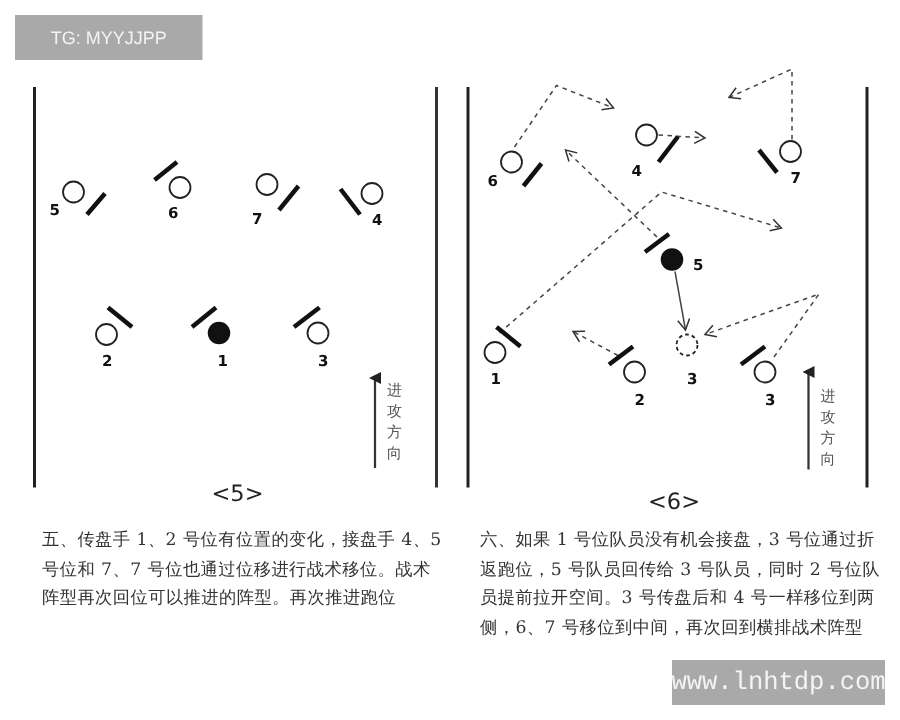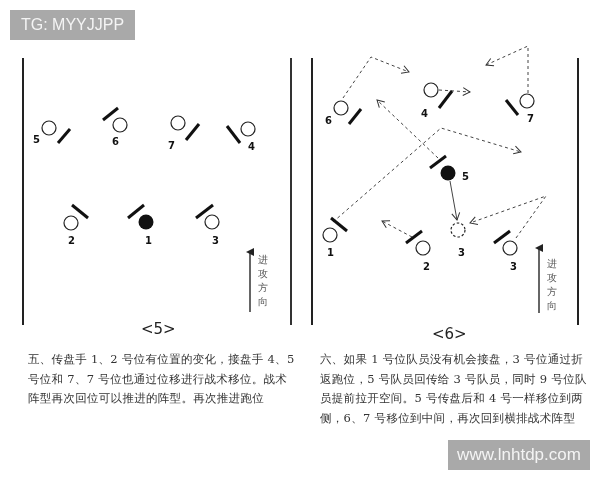--- a/index.html
+++ b/index.html
@@ -2,25 +2,25 @@
 <html><head>
 <meta charset="utf-8">
 <style>
   html, body { margin: 0; padding: 0; }
   body {
     width: 600px; height: 480px; background: #ffffff; position: relative; overflow: hidden;
     font-family: "DejaVu Sans", sans-serif;
   }
   .watermark {
     position: absolute; background: #a9a9a9; color: #f4f4f4;
-    font-family: "Liberation Sans", sans-serif; font-size: 16px;
+    font-family: "Liberation Sans", sans-serif; font-size: 12px;
     display: flex; align-items: center; justify-content: center;
   }
   #wm-top { left: 10px; top: 10px; width: 125px; height: 30px; }
-  #wm-bottom { left: 448px; top: 440px; width: 142px; height: 30px; font-size: 17px; }
+  #wm-bottom { left: 448px; top: 440px; width: 142px; height: 30px; font-size: 17px; font-family: Liberation Mono, monospace; }
   svg.diagram { position: absolute; left: 0; top: 0; }
   .caption-label {
     position: absolute; font-family: "DejaVu Sans", sans-serif; font-size: 15px; color: #222;
   }
   .desc {
     position: absolute; font-family: "DejaVu Serif", serif; font-size: 11.5px; line-height: 19.5px;
     color: #333; letter-spacing: 0.3px;
   }
   #desc5 { left: 28px; top: 350px; width: 268px; }
   #desc6 { left: 320px; top: 350px; width: 270px; }
@@ -162,15 +162,15 @@
       <text class="dir" x="547" y="295">方</text>
       <text class="dir" x="547" y="309">向</text>
     </g>
   </g>
 </svg>
 
 <div class="caption-label" style="left:141px; top:320px;">&lt;5&gt;</div>
 <div class="caption-label" style="left:432px; top:325px;">&lt;6&gt;</div>
 
 <div class="desc" id="desc5">五、传盘手 1、2 号位有位置的变化，接盘手 4、5 号位和 7、7 号位也通过位移进行战术移位。战术阵型再次回位可以推进的阵型。再次推进跑位</div>
-<div class="desc" id="desc6">六、如果 1 号位队员没有机会接盘，3 号位通过折返跑位，5 号队员回传给 3 号队员，同时 9 号位队员提前拉开空间。5 号传盘后和 4 号一样移位到两侧，6、7 号移位到中间，再次回到横排战术阵型</div>
+<div class="desc" id="desc6">六、如果 1 号位队员没有机会接盘，3 号位通过折返跑位，5 号队员回传给 3 号队员，同时 2 号位队员提前拉开空间。3 号传盘后和 4 号一样移位到两侧，6、7 号移位到中间，再次回到横排战术阵型</div>
 
 <div class="watermark" id="wm-bottom">www.lnhtdp.com</div>
 
 </body></html>

